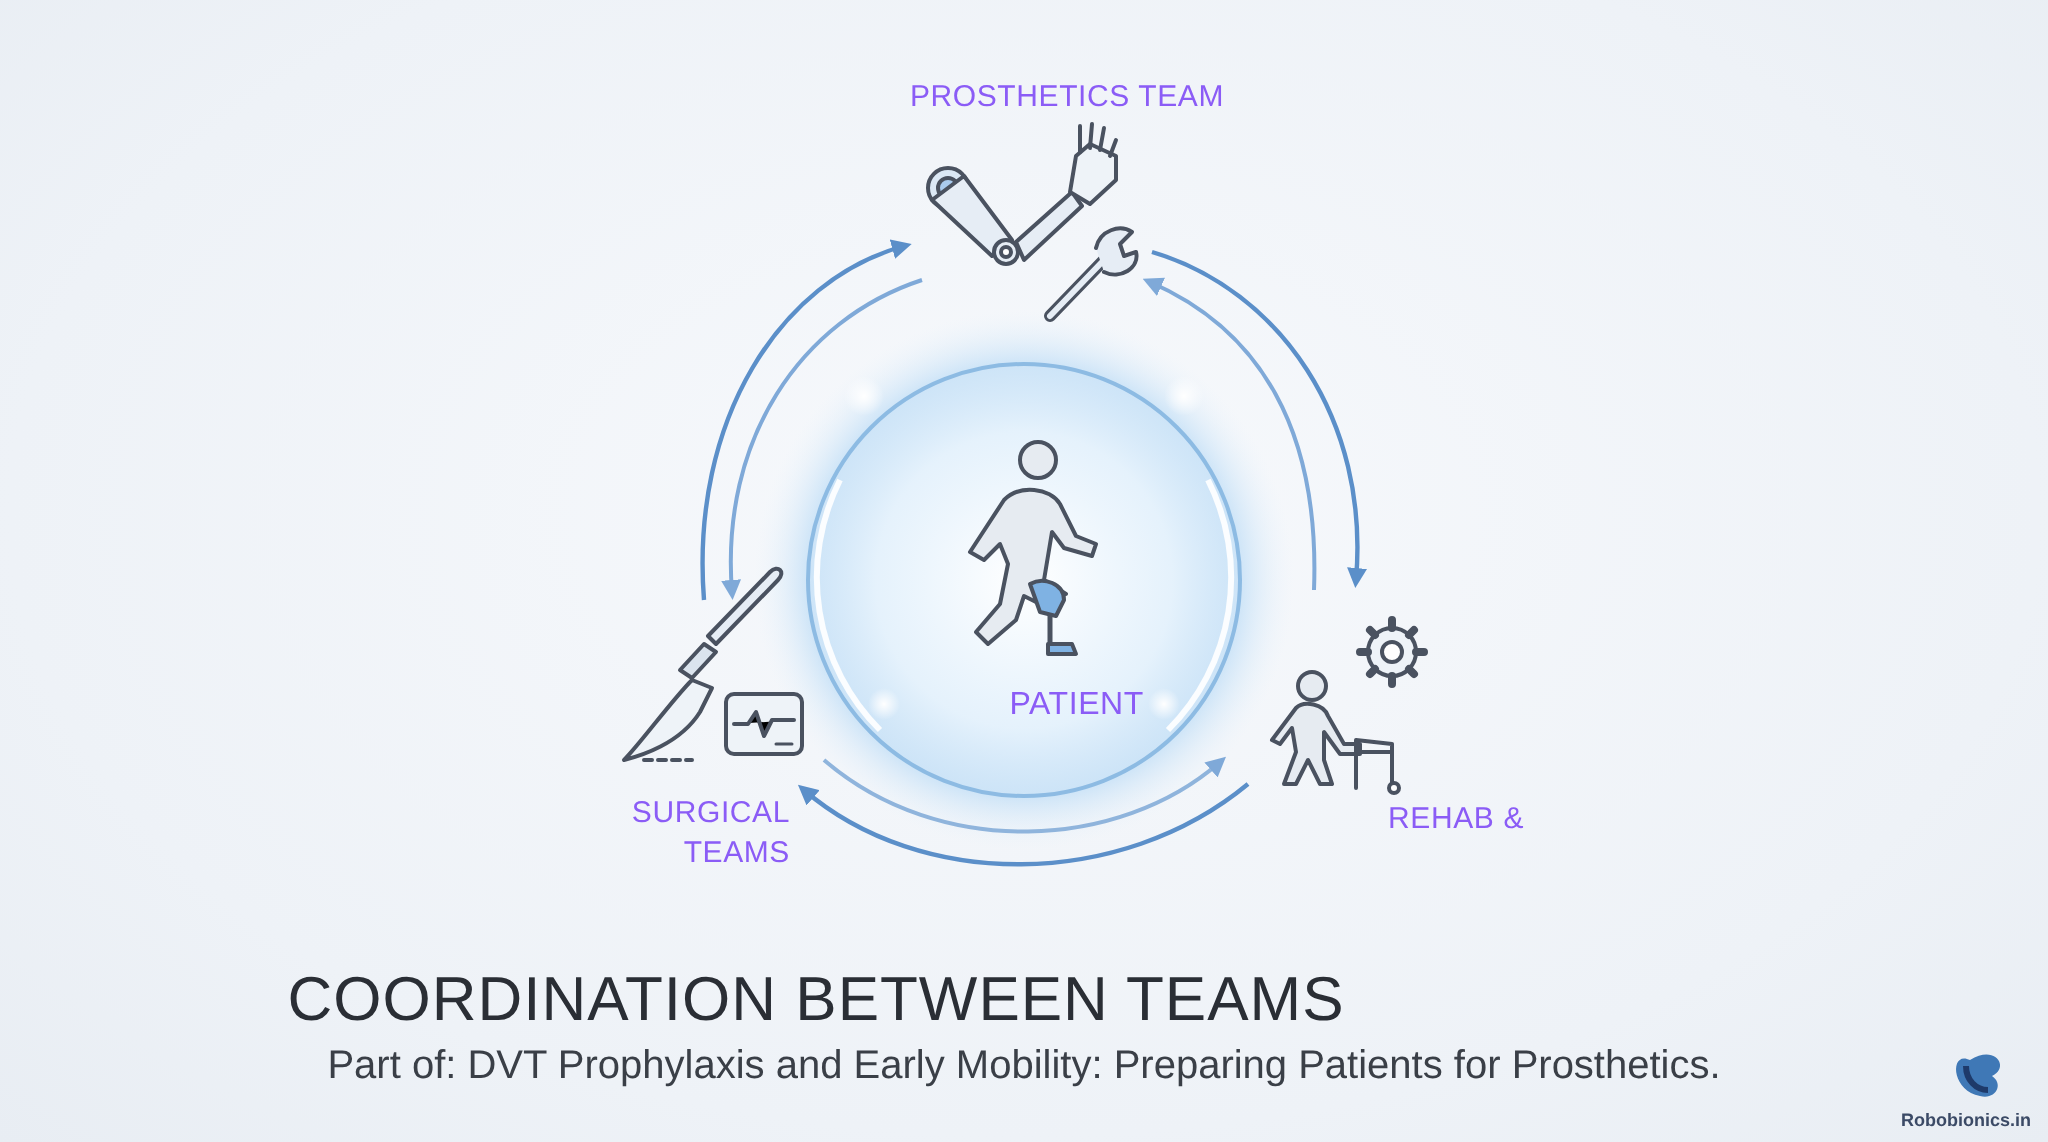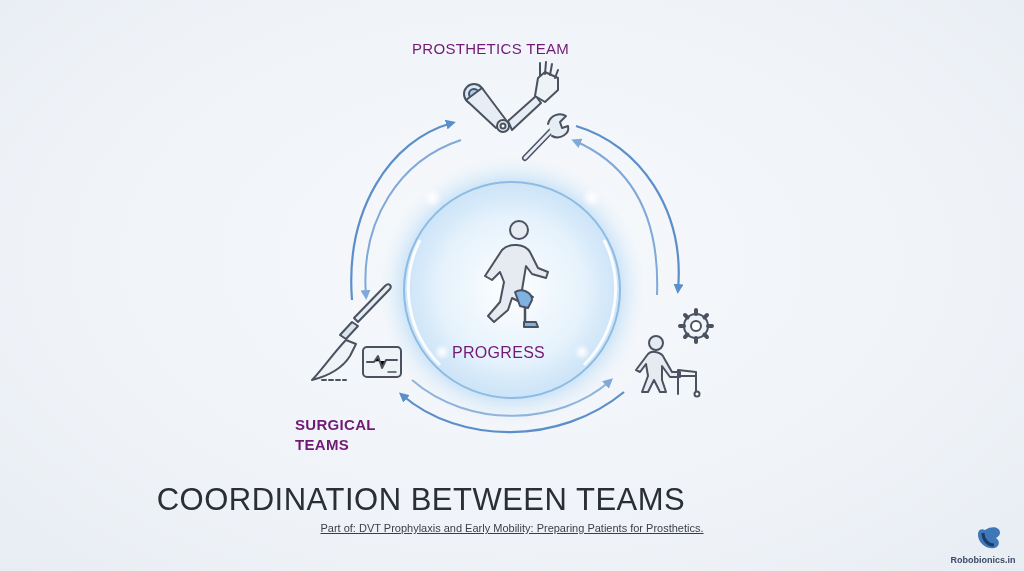--- a/index.html
+++ b/index.html
@@ -3,31 +3,31 @@
 <meta charset="utf-8">
 <style>
   html, body { margin:0; padding:0; }
   body {
     width:1024px; height:571px; overflow:hidden; position:relative;
     background: radial-gradient(ellipse at 50% 45%, #f7f9fc 0%, #eef2f7 70%, #e8edf3 100%);
     font-family: "Liberation Sans", sans-serif;
     color:#2b2f36;
   }
   .label {
-    position:absolute; text-align:left; color:#701a75;
+    position:absolute; text-align:right; color:#8b5cf6;
     font-size:15px; letter-spacing:0.3px; line-height:20px;
   }
   #diagram { position:absolute; left:0; top:0; }
   .title {
-    position:absolute; left:16px; width:810px; top:482px; text-align:center;
+    position:absolute; left:3px; width:810px; top:482px; text-align:center;
     font-size:31px; font-weight:normal; color:#2a2e35; letter-spacing:0.5px;
   }
   .subtitle {
     position:absolute; left:0; width:1024px; top:522px; text-align:center;
-    font-size:11px; color:#3a3f47;text-decoration:underline;
+    font-size:20px; color:#3a3f47;
   }
   .brand {
     position:absolute; right:6px; bottom:6px; width:70px; text-align:center;
     font-size:9px; color:#3b4a66; font-weight:bold;margin-left:13px;
   }
 </style>
 </head>
 <body>
 
 <svg id="diagram" width="1024" height="571" viewBox="0 0 1024 571">
@@ -115,27 +115,28 @@
   </g>
 
   <g>
     <path d="M985,530 C975,525 975,545 990,548 C998,550 1002,542 996,538 C1005,534 998,522 985,530 z" fill="#3f78b6"></path>
     <path d="M983,533 C983,540 988,545 994,545" stroke="#1e3a6a" stroke-width="3" fill="none"></path>
   </g>
 </svg>
 
 <div class="label" style="left:412px; top:39px; width:200px;">PROSTHETICS TEAM</div>
 
-<div class="label" style="left:295px; top:415px; width:100px;font-weight:bold;">
+<div class="label" style="left:295px; top:397px; width:100px;">
   <div>SURGICAL</div>
   <div>TEAMS</div>
 </div>
 
 <div class="label" style="left:612px; top:400px; width:150px;">
+  <div>REHAB &amp;</div>
 </div>
 
 <div class="label" style="left:452px; top:343px; width:120px; font-size:16px;">
-  <div>PROGRESS</div>
+  <div>PATIENT</div>
 </div>
 
 <div class="title">COORDINATION BETWEEN TEAMS</div>
 <div class="subtitle">Part of: DVT Prophylaxis and Early Mobility: Preparing Patients for Prosthetics.</div>
 <div class="brand">Robobionics.in</div>
 
 </body></html>

